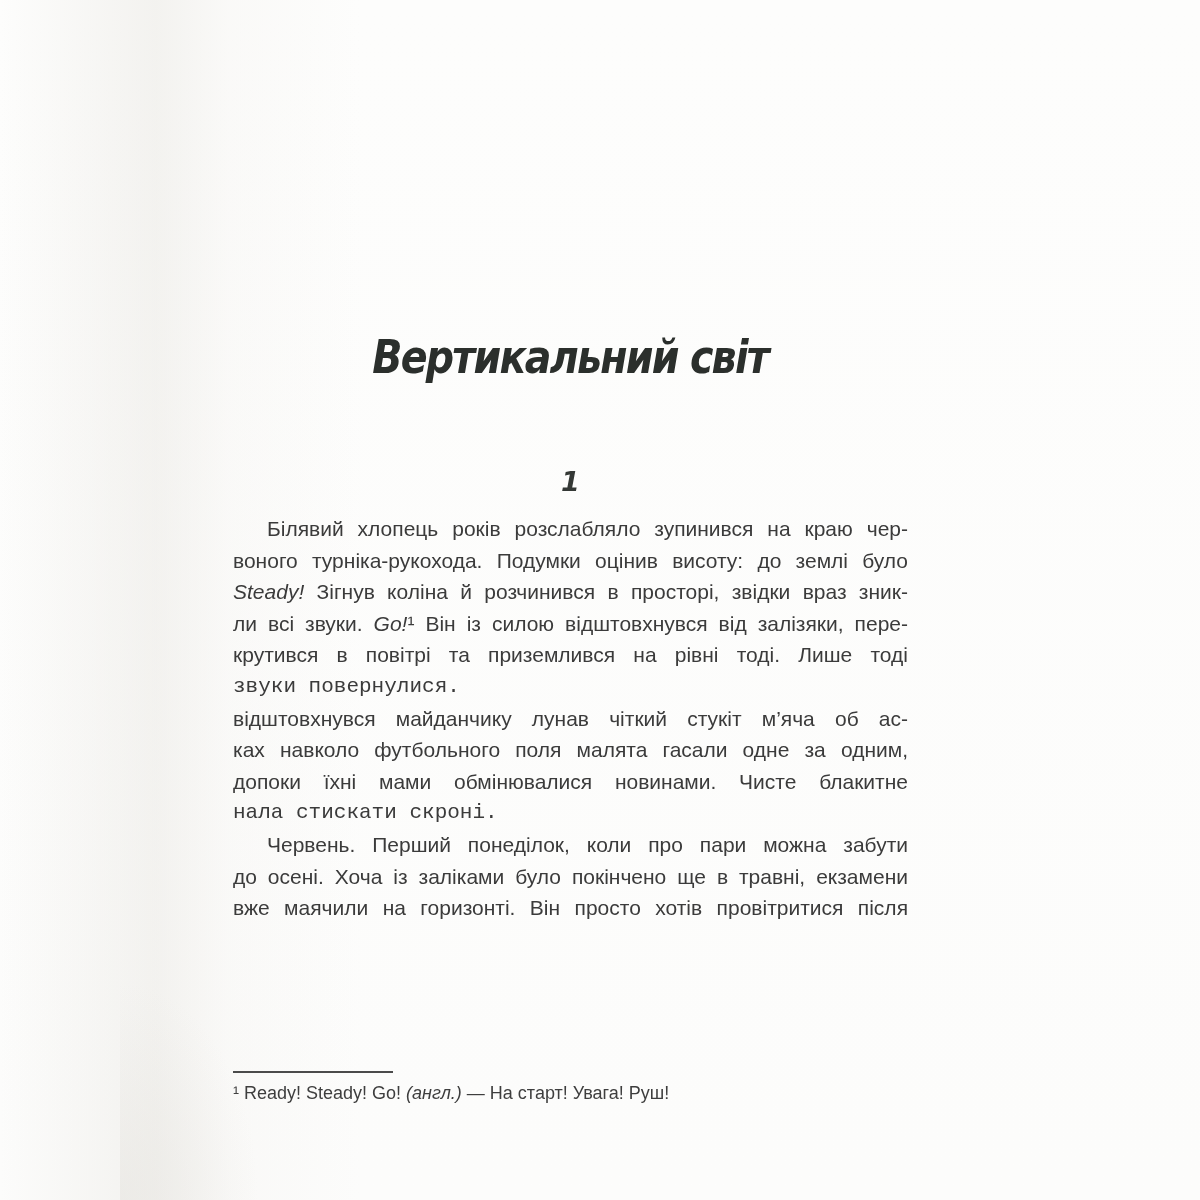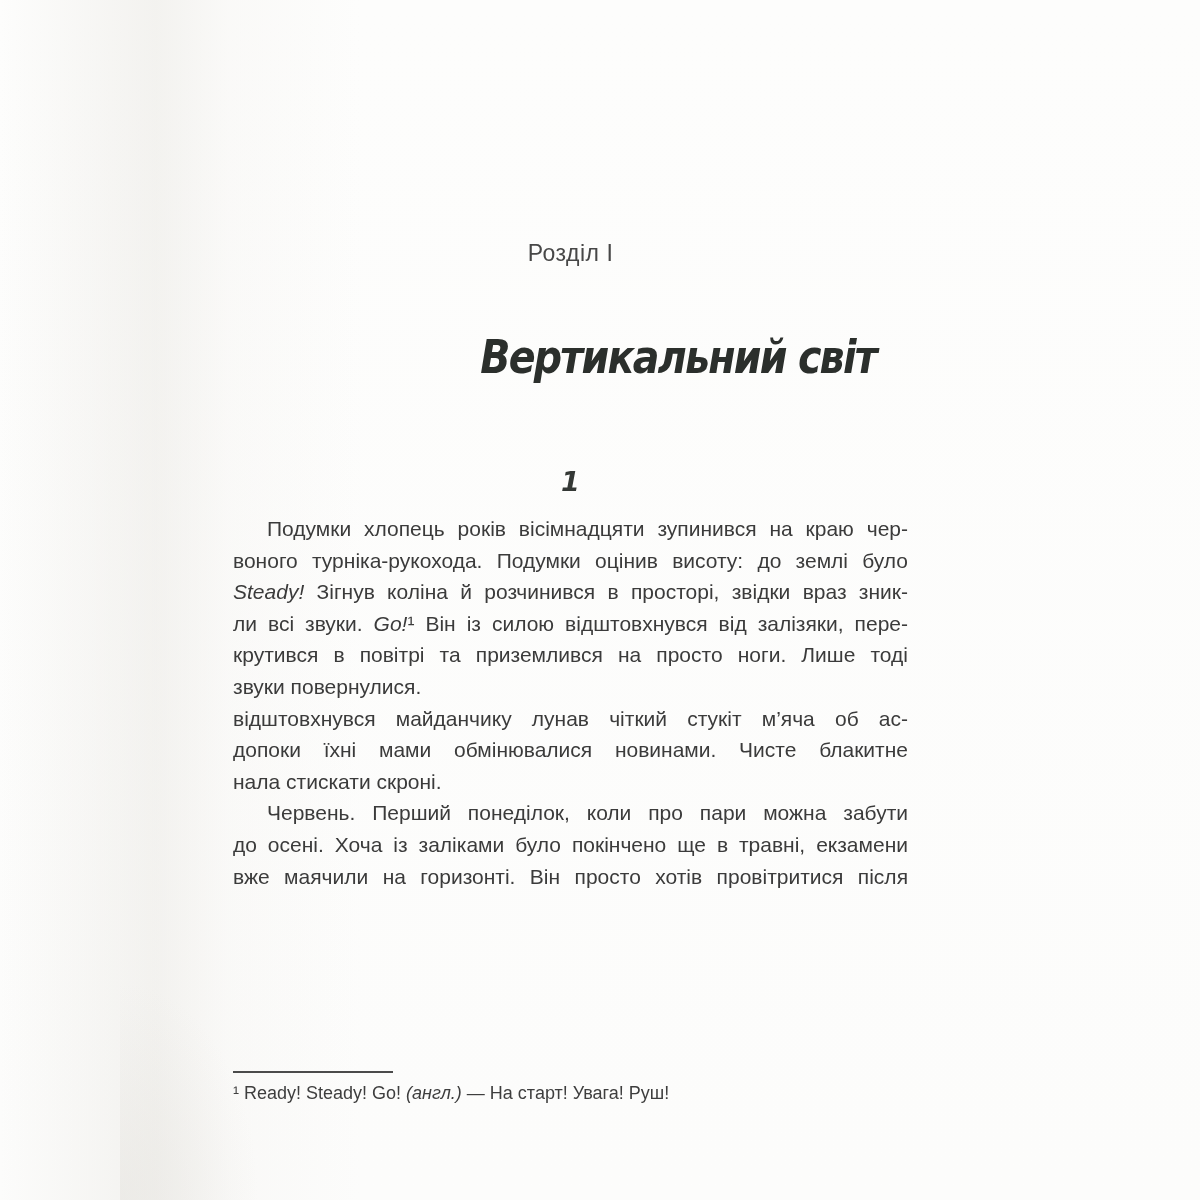--- a/index.html
+++ b/index.html
@@ -47,21 +47,21 @@
     text-align: center;
     font-size: 23px;
     color: #474747;
     letter-spacing: 0.5px;
   }
   .chapter-title {
     position: absolute;
     top: 330px;
     left: 0;
     width: 100%;
-    text-align: right;
+    text-align: center;
     white-space: nowrap;
   }
   .chapter-title .title-inner {
     display: inline-block;
     font-family: "DejaVu Sans", sans-serif;
     font-weight: bold;
     font-style: italic;
     font-size: 46px;
     letter-spacing: -2px;
     color: #2b2f2c;
@@ -88,20 +88,21 @@
     font-size: 21px;
     line-height: 31.6px;
     color: #3b3b3b;
   }
   .line {
     text-align: justify;
     text-align-last: justify;
   }
   .line.last {
     text-align-last: left;
+    font-family: Liberation Mono, monospace;
   }
   .line.indent {
     padding-left: 34px;
   }
   .it {
     font-style: italic;
   }
   .footnote {
     position: absolute;
     top: 1071px;
@@ -119,39 +120,39 @@
     font-size: 18px;
     line-height: 24px;
   }
 </style>
 </head>
 <body>
 
 <div class="page">
   <div class="content">
 
-    <div class="chapter-label">Розділ І</div>
 
     <div class="chapter-title">
       <span class="title-inner">Вертикальний світ</span>
     </div>
 
     <div class="section-number">1</div>
 
     <div class="body-text">
         <div>
-          <div class="line indent"><span>Подумки хлопець років вісімнадцяти зупинився на краю чер-</span></div>
+          <div class="line indent"><span>Білявий хлопець років розслабляло зупинився на краю чер-</span></div>
           <div class="line"><span>воного турніка-рукохода. Подумки оцінив висоту: до землі було</span></div>
           <div class="line"><span class="it">Steady!</span><span> Зігнув коліна й розчинився в просторі, звідки враз зник-</span></div>
           <div class="line"><span>ли всі звуки. </span><span class="it">Go!</span><span>¹ Він із силою відштовхнувся від залізяки, пере-</span></div>
-          <div class="line"><span>крутився в повітрі та приземлився на просто ноги. Лише тоді</span></div>
+          <div class="line"><span>крутився в повітрі та приземлився на рівні тоді. Лише тоді</span></div>
           <div class="line last"><span>звуки повернулися.</span></div>
         </div>
         <div>
           <div class="line"><span>відштовхнувся майданчику лунав чіткий стукіт м’яча об ас-</span></div>
+          <div class="line"><span>ках навколо футбольного поля малята гасали одне за одним,</span></div>
           <div class="line"><span>допоки їхні мами обмінювалися новинами. Чисте блакитне</span></div>
           <div class="line last"><span>нала стискати скроні.</span></div>
         </div>
         <div>
           <div class="line indent"><span>Червень. Перший понеділок, коли про пари можна забути</span></div>
           <div class="line"><span>до осені. Хоча із заліками було покінчено ще в травні, екзамени</span></div>
           <div class="line"><span>вже маячили на горизонті. Він просто хотів провітритися після</span></div>
         </div>
       </div>
 

